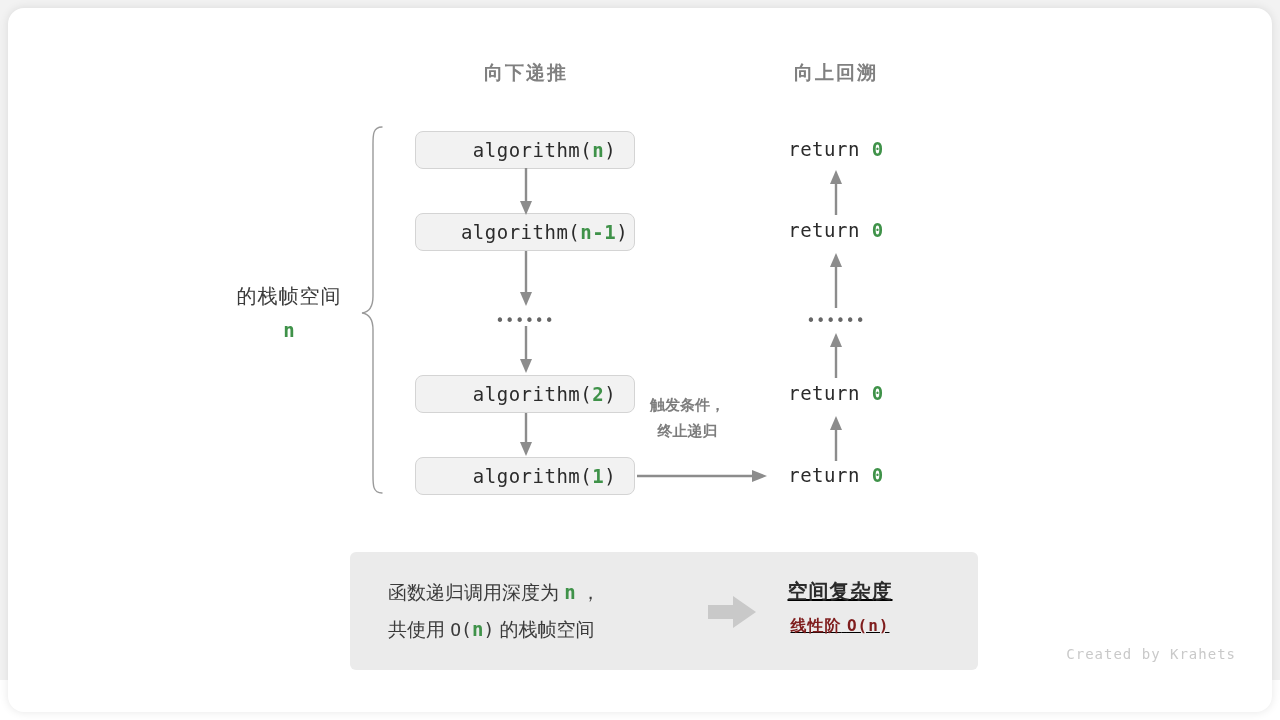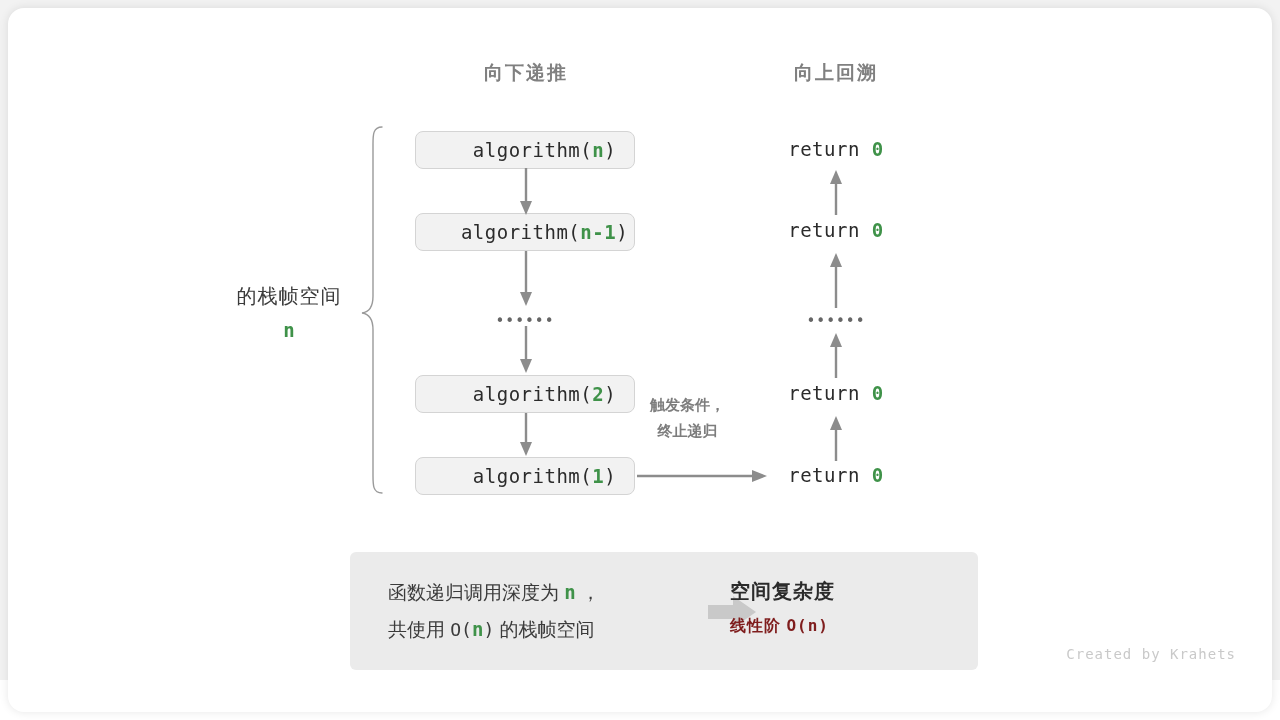--- a/index.html
+++ b/index.html
@@ -139,22 +139,23 @@
     white-space: nowrap;
   }
   .sum-left .mono { font-family: "DejaVu Sans Mono", monospace; font-size: 18px; }
   .sum-left .green { color: #3f9249; font-weight: bold; font-family: "DejaVu Sans Mono", monospace; }
 
   .sum-right {
     position: absolute;
     left: 380px;
     top: 22px;
     width: 220px;
-    text-align: left;
-    white-space: nowrap;
+    text-align: center;
+    white-space: nowrap;
+    text-decoration: underline;
   }
   .sum-right .title {
     font-family: "Liberation Sans", sans-serif;
     font-weight: bold;
     font-size: 20px;
     color: #2b2b2b;
     letter-spacing: 1px;
     line-height: 34px;
   }
   .sum-right .value {

